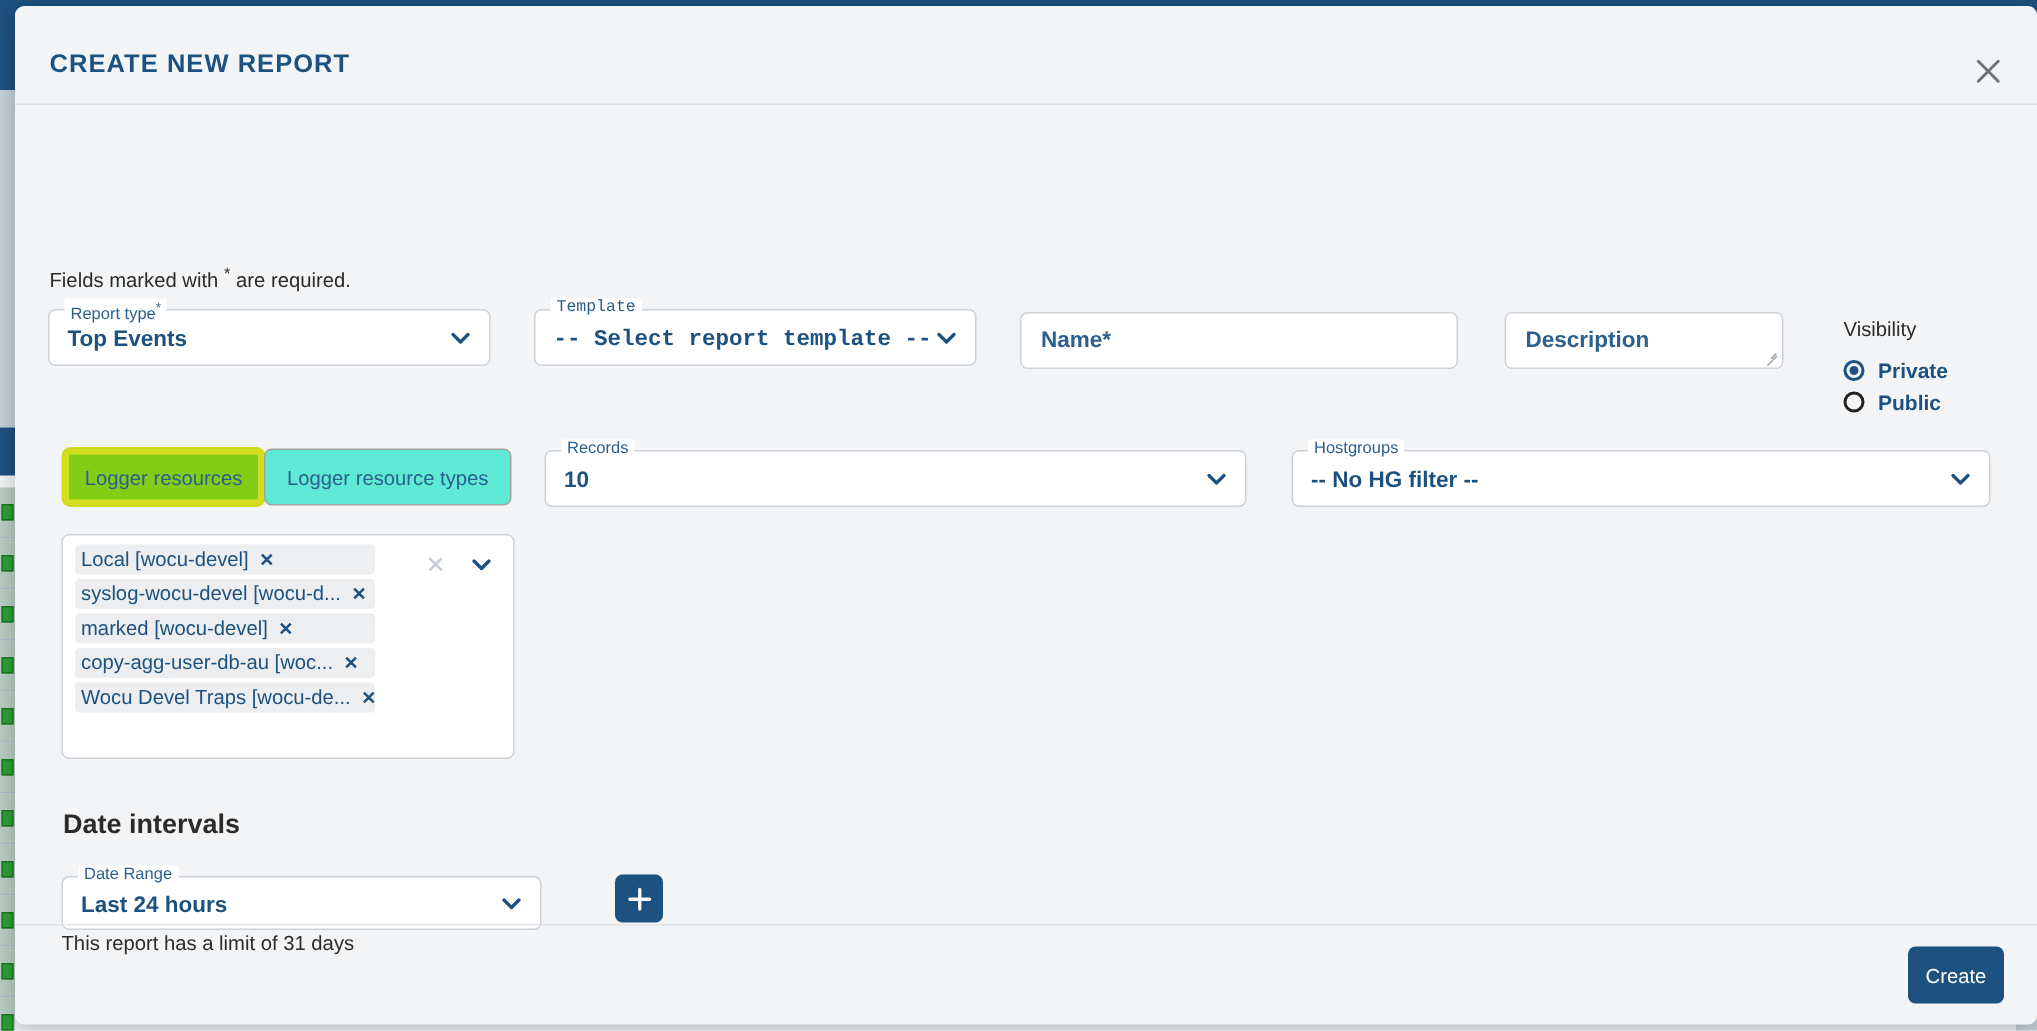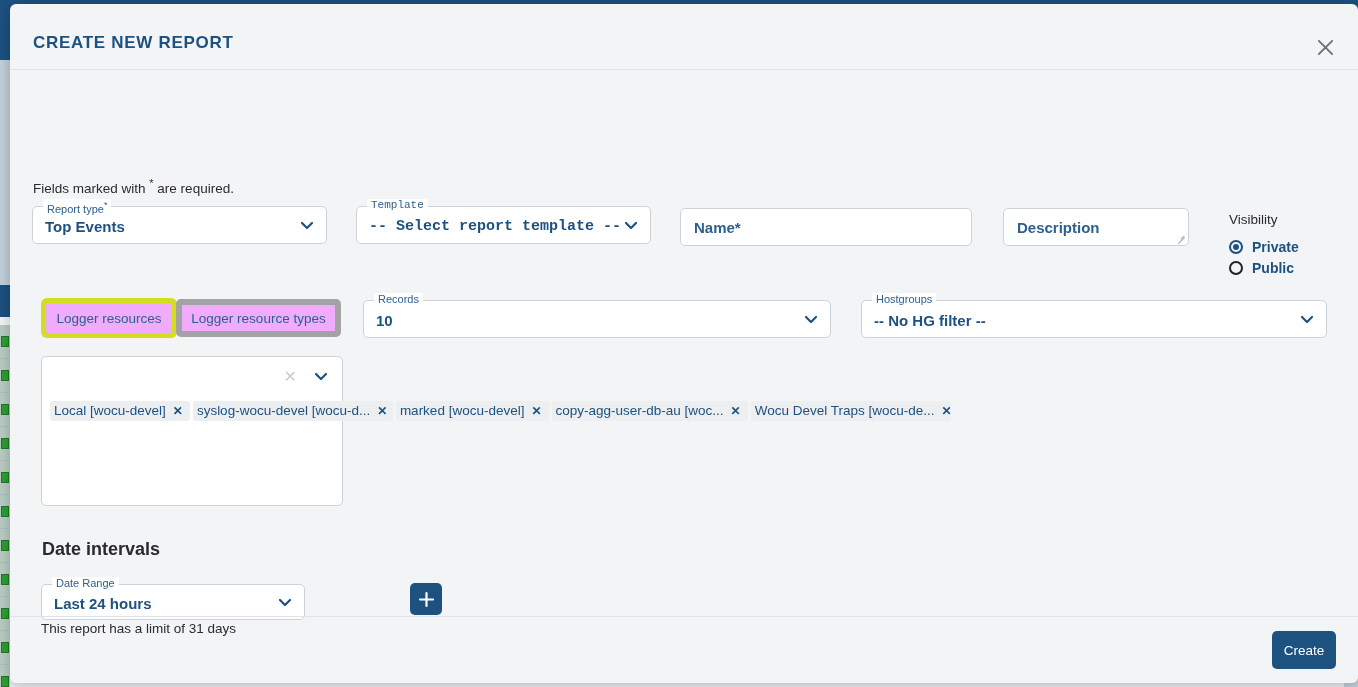--- a/index.html
+++ b/index.html
@@ -168,46 +168,46 @@
   .radio .dot {
     width: 6px; height: 6px; border-radius: 50%; background: #1d5180;
   }
   .radio-label { font-size: 14px; font-weight: bold; color: #1d5180; }
 
   
   .toggle-wrap { position: absolute; left: 32px; top: 229px; }
   .toggle-btn {
     position: absolute;
     height: 38px;
-    border: 6px solid #a3a3a3;
+    border: 1px solid #a3a3a3;
     border-radius: 5px;
-    background: #f0abfc;
+    background: #5eead4;
     display: flex; align-items: center; justify-content: center;
     font-size: 13.5px; color: #2d608f;
     cursor: pointer;
   }
   .toggle-btn.highlight {
-    background: #f0abfc;
+    background: #84cc16;
     border: none;
     outline: 4px solid #d4de1e;
     outline-offset: -4px;
     box-shadow: 0 0 0 1px #d4de1e;
   }
 
   
   .multiselect {
     position: absolute; left: 31px; top: 286px;
     width: 302px; height: 150px;
     background: #fff;
     border: 1px solid #ccd2d8;
     border-radius: 5px;
   }
   .chip-list {
     position: absolute; left: 8px; top: 6px;
-    display: flex; flex-direction: row; gap: 3px; margin-top: 38px;
+    display: flex; flex-direction: column; gap: 3px;
   }
   .chip {
     display: inline-flex; align-items: center; gap: 7px;
     background: #eceef0;
     border-radius: 3px;
     padding: 2px 7px 3px 4px;
     font-size: 13.5px; color: #1d5180;
     max-width: 200px;
     white-space: nowrap;
   }
@@ -424,21 +424,21 @@
       <span class="ms-clear">✕</span>
       <span class="ms-chev">
         <svg viewBox="0 0 16 16">
             <path d="M3 6 L8 11 L13 6" stroke="#1d5180" stroke-width="2.2" fill="none" stroke-linecap="round" stroke-linejoin="round"></path>
           </svg>
       </span>
     </div>
 
     <div class="section-title">Date intervals</div>
 
-    <div class="field" style="left:31px; top:514px; width:264px; height:36px;">
+    <div class="field" style="left:31px; top:514px; width:320px; height:36px;">
       <span class="flabel">Date Range</span>
       <span class="fvalue">Last 24 hours</span>
       <span class="chev">
         <svg viewBox="0 0 16 16">
             <path d="M3 6 L8 11 L13 6" stroke="#1d5180" stroke-width="2.2" fill="none" stroke-linecap="round" stroke-linejoin="round"></path>
           </svg>
       </span>
     </div>
 
     <div class="add-btn">

